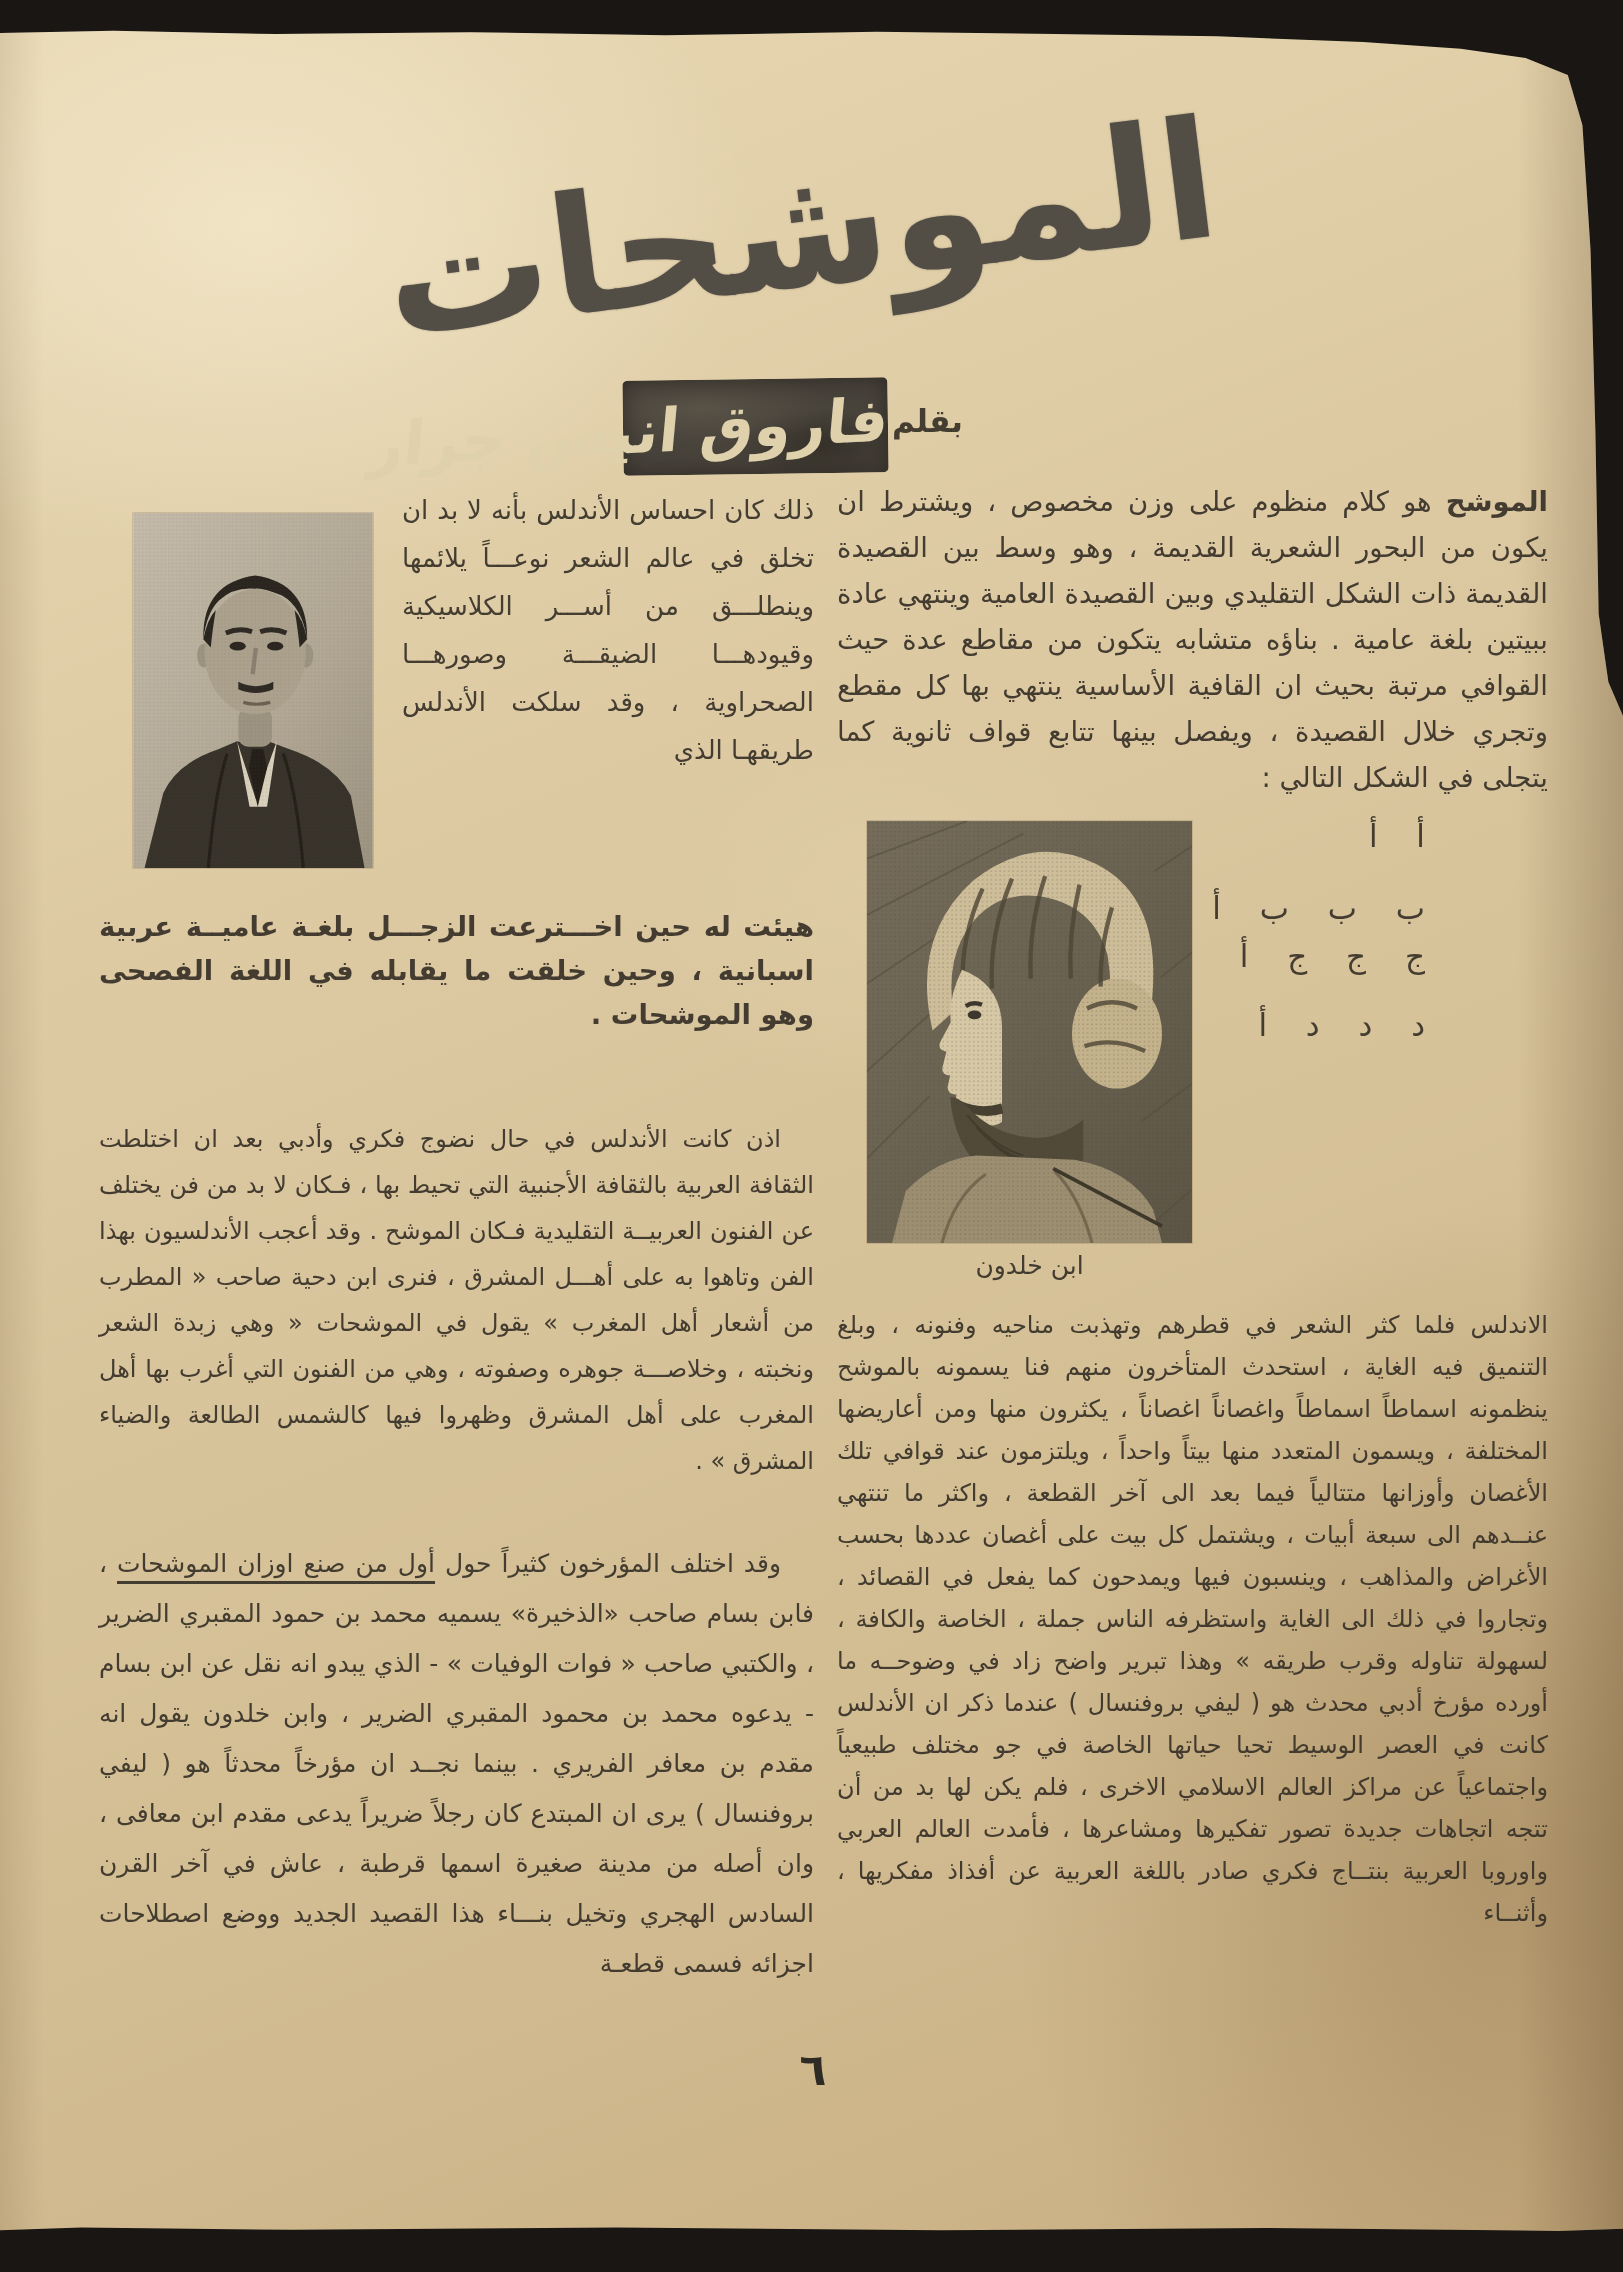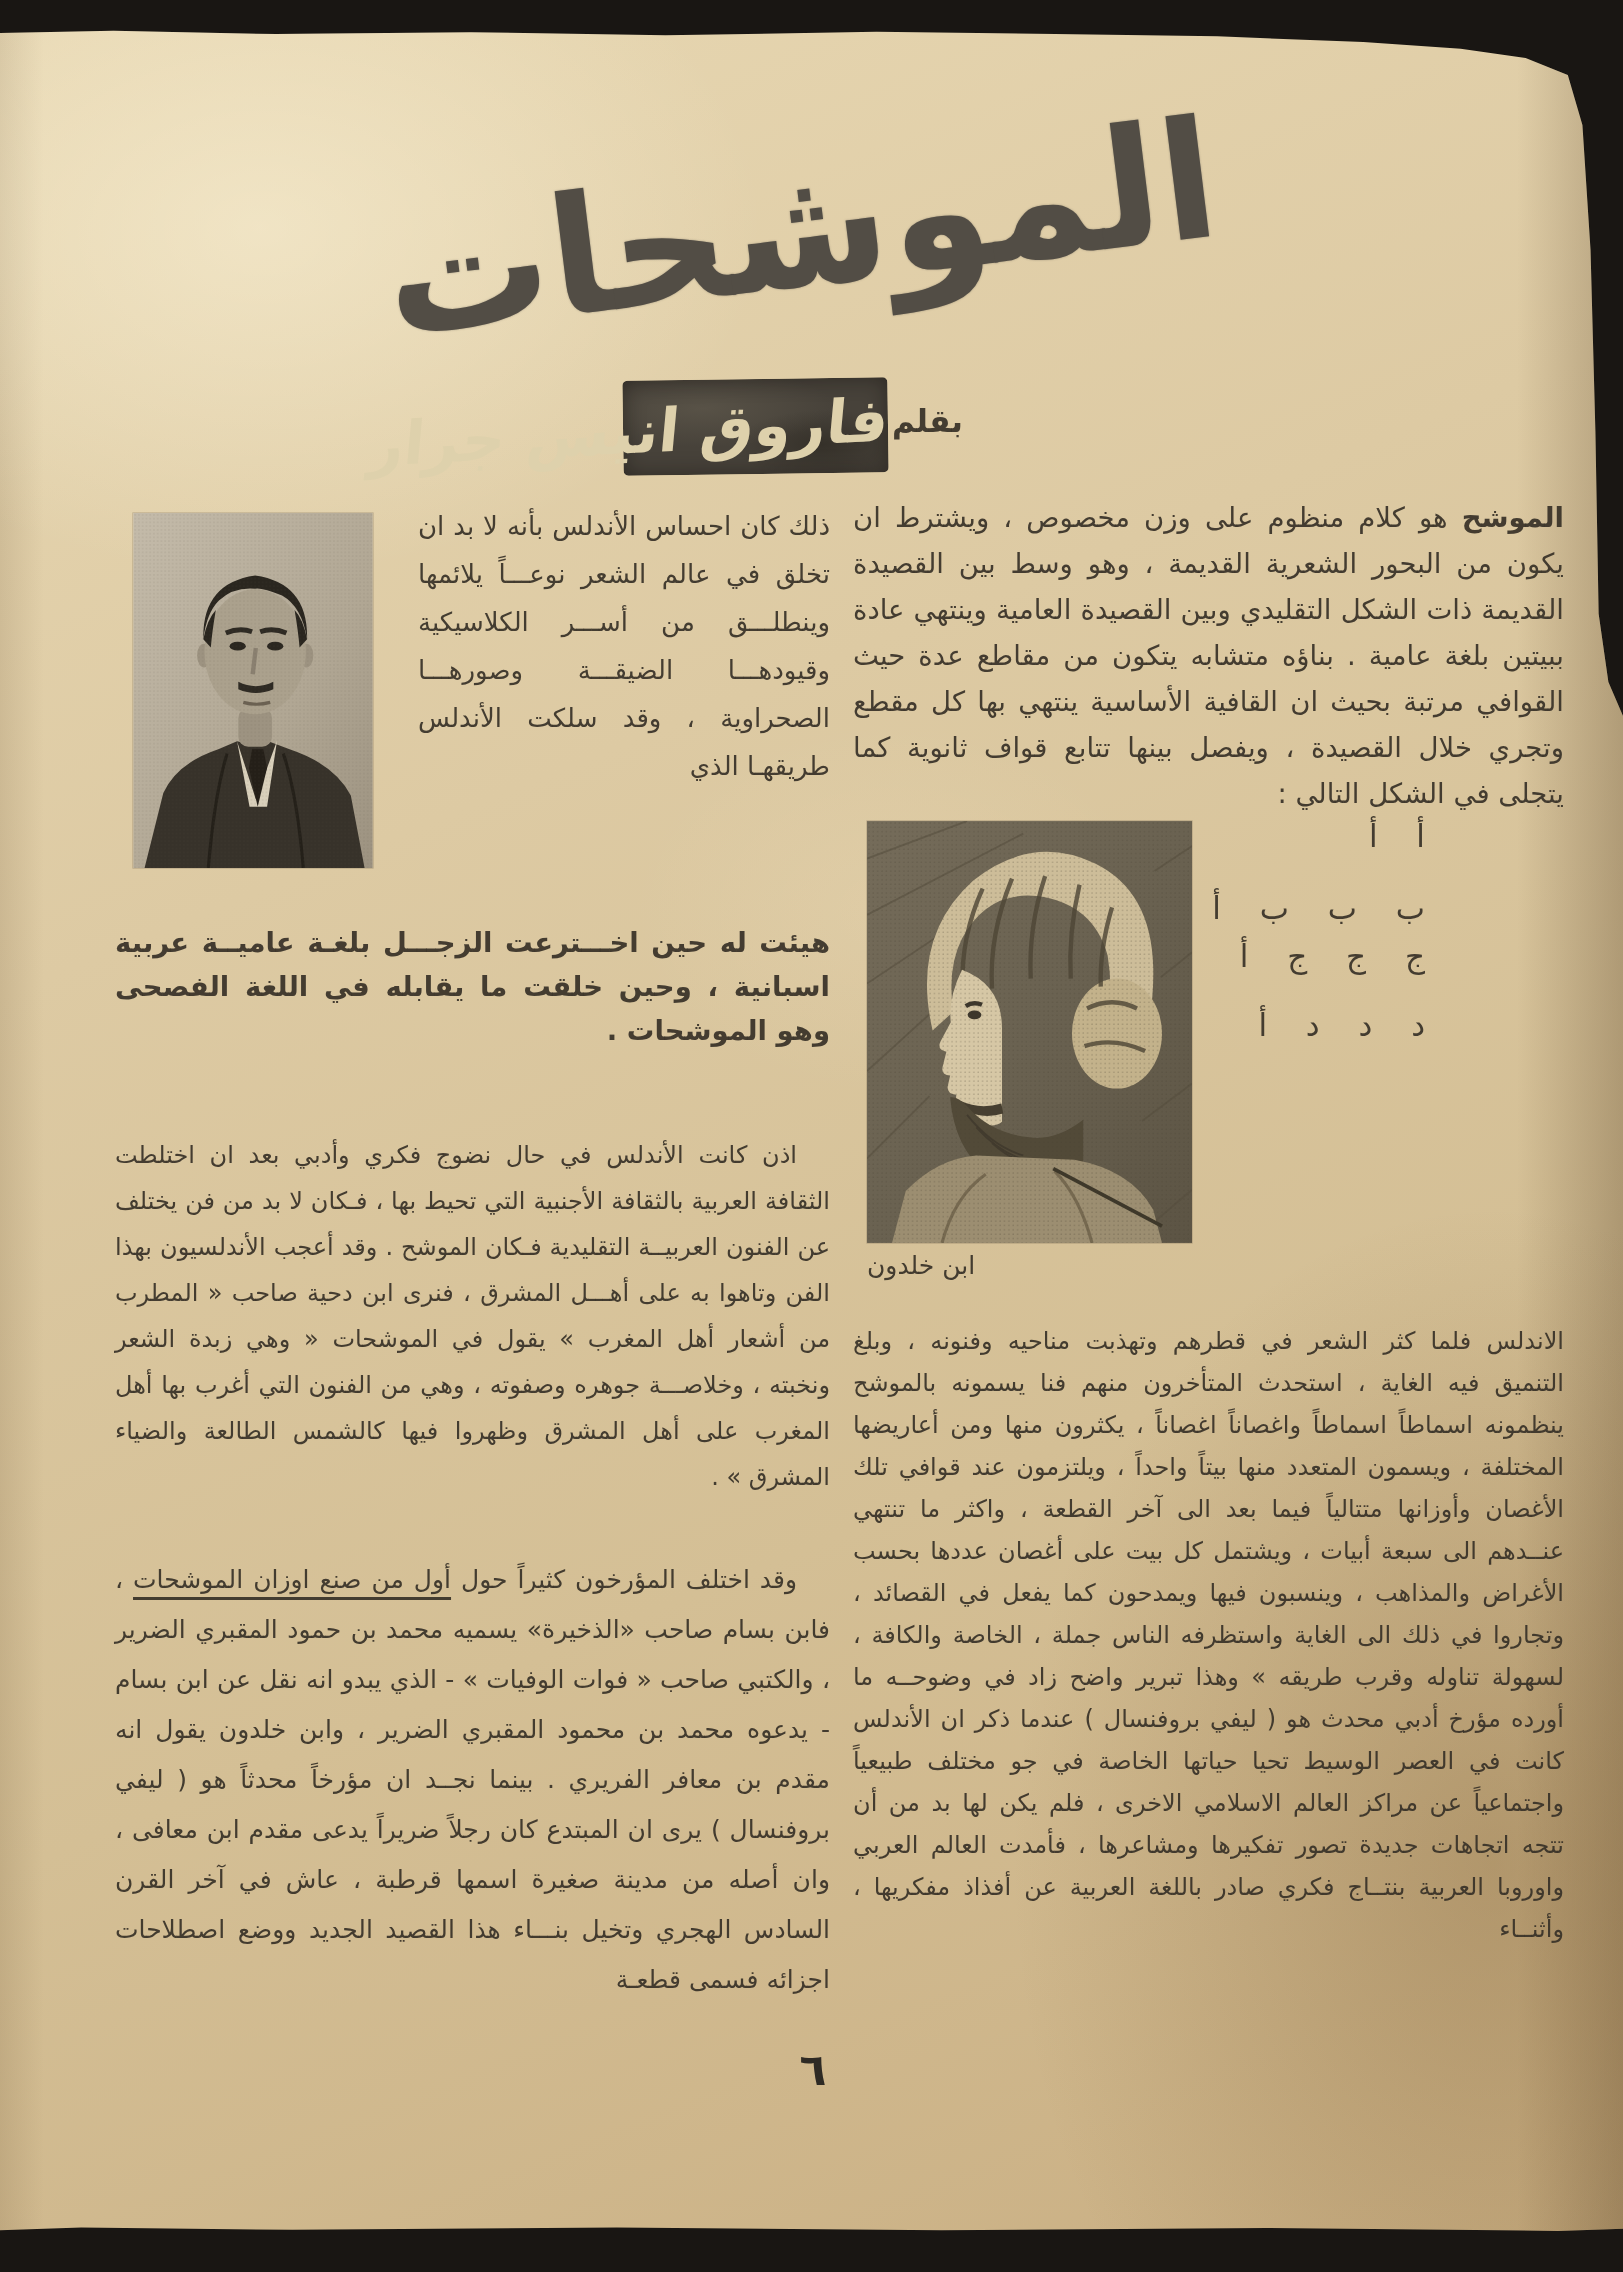--- a/index.html
+++ b/index.html
@@ -56,30 +56,30 @@
   .rc-para1{left:837px;top:478px;width:711px;font-size:27.5px;line-height:46px;}
   .lead{font-weight:bold;text-decoration-thickness:3.1px;text-underline-offset:7.5px;}
   .uline{text-decoration:underline;text-decoration-thickness:2.5px;text-underline-offset:8.8px;}
   .rhyme{left:1244px;top:812px;width:181px;height:250px;font-size:31px;font-weight:500;text-decoration:underline;}
   .rhyme-row{position:absolute;right:0;width:100%;text-align:right;word-spacing:29px;white-space:nowrap;}
   .rhyme-row:nth-child(1){top:6.3px;padding-left:0;}
   .rhyme-row:nth-child(2){top:78px;}
   .rhyme-row:nth-child(3){top:126px;}
   .rhyme-row:nth-child(4){top:195px;}
   .ibn-portrait{left:867px;top:821px;width:325px;height:422px;box-shadow:0 0 0 0.6px rgba(60,50,35,0.25);}
-  .ibn-caption{left:867px;top:1251px;width:325px;text-align:left;font-size:25px;}
+  .ibn-caption{left:867px;top:1251px;width:325px;text-align:center;font-size:25px;}
   .rc-beside{left:1224px;top:1056px;width:323px;font-size:27.5px;line-height:49px;text-indent:30px;}
   .rc-main{left:837px;top:1304px;width:711px;font-size:24px;line-height:42px;}
   .author-photo{left:133px;top:513px;width:240px;height:355px;box-shadow:0 0 0 0.6px rgba(60,50,35,0.25);}
   .lc-beside{left:402px;top:486px;width:412px;font-size:26px;line-height:48px;}
   .lc-pa{left:99px;top:904px;width:715px;font-size:27.5px;line-height:44px;font-weight:bold;}
   .lc-pb{left:99px;top:1116px;width:715px;font-size:24px;line-height:46px;text-indent:33px;}
   .lc-pc{left:99px;top:1539px;width:715px;font-size:25px;line-height:50px;text-indent:33px;}
   .page-number{left:783px;top:2044px;width:60px;text-align:center;font-size:44px;font-weight:bold;color:#2e2a24;}
-  p{margin:16px;}
+  p{margin:0;}
 </style>
 </head>
 <body>
 
 <div class="paper">
 
   <div class="block ar title">الموشحات</div>
 
   <div class="block ar byline-label">بقلم</div>
   <div class="block byline-box">

